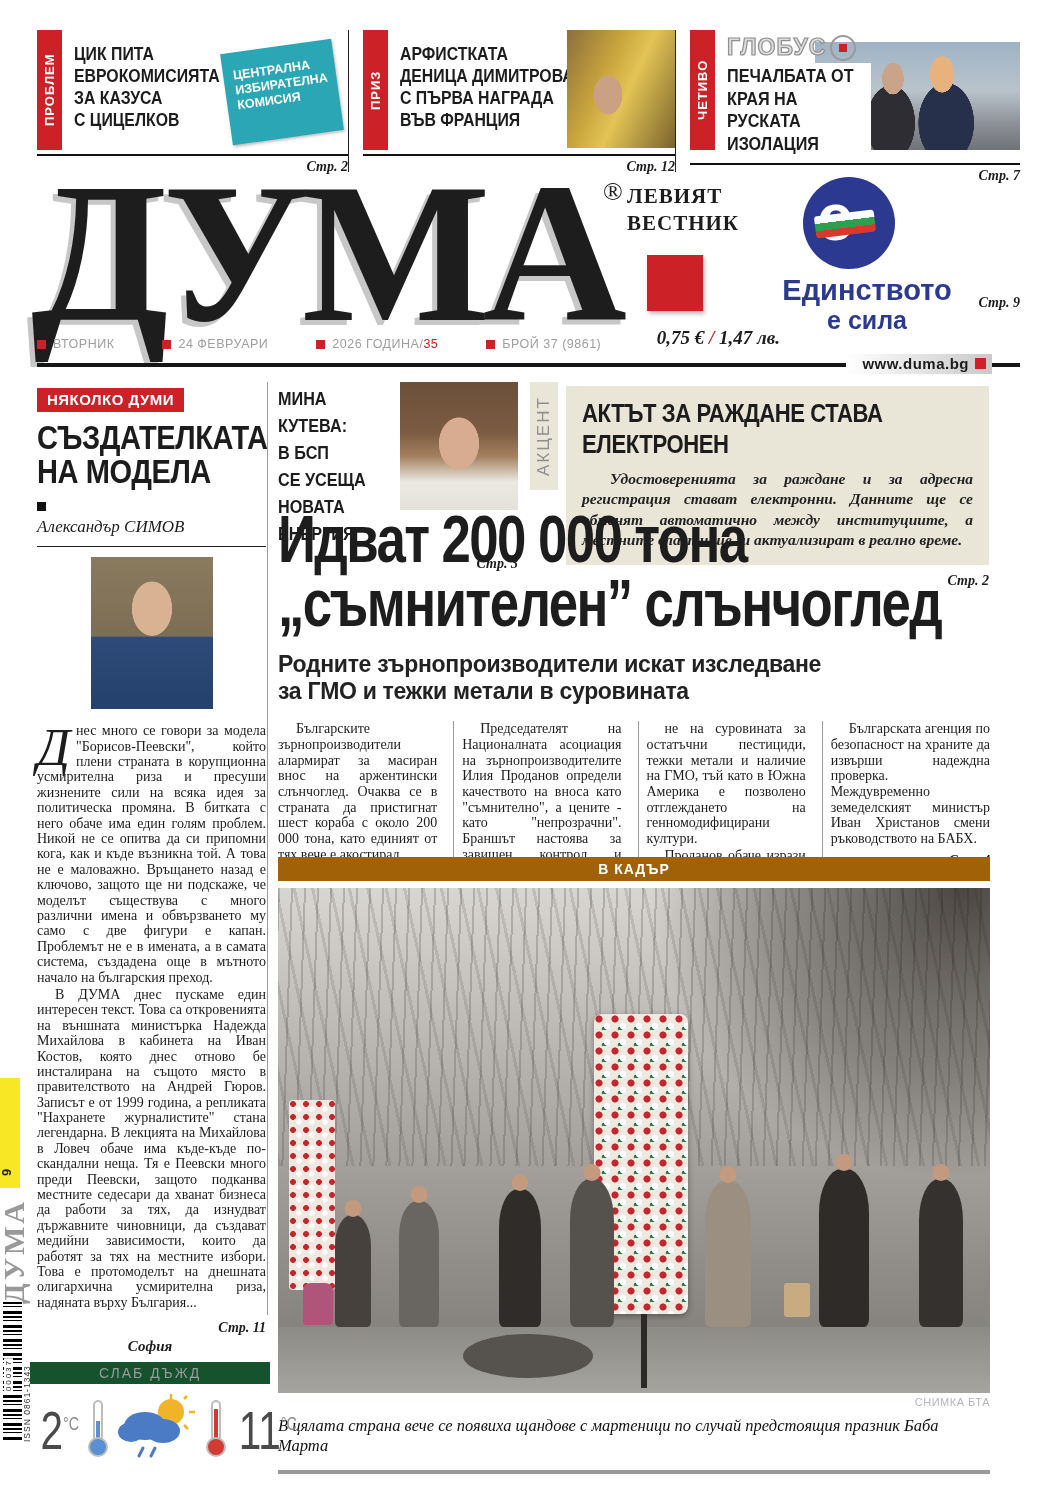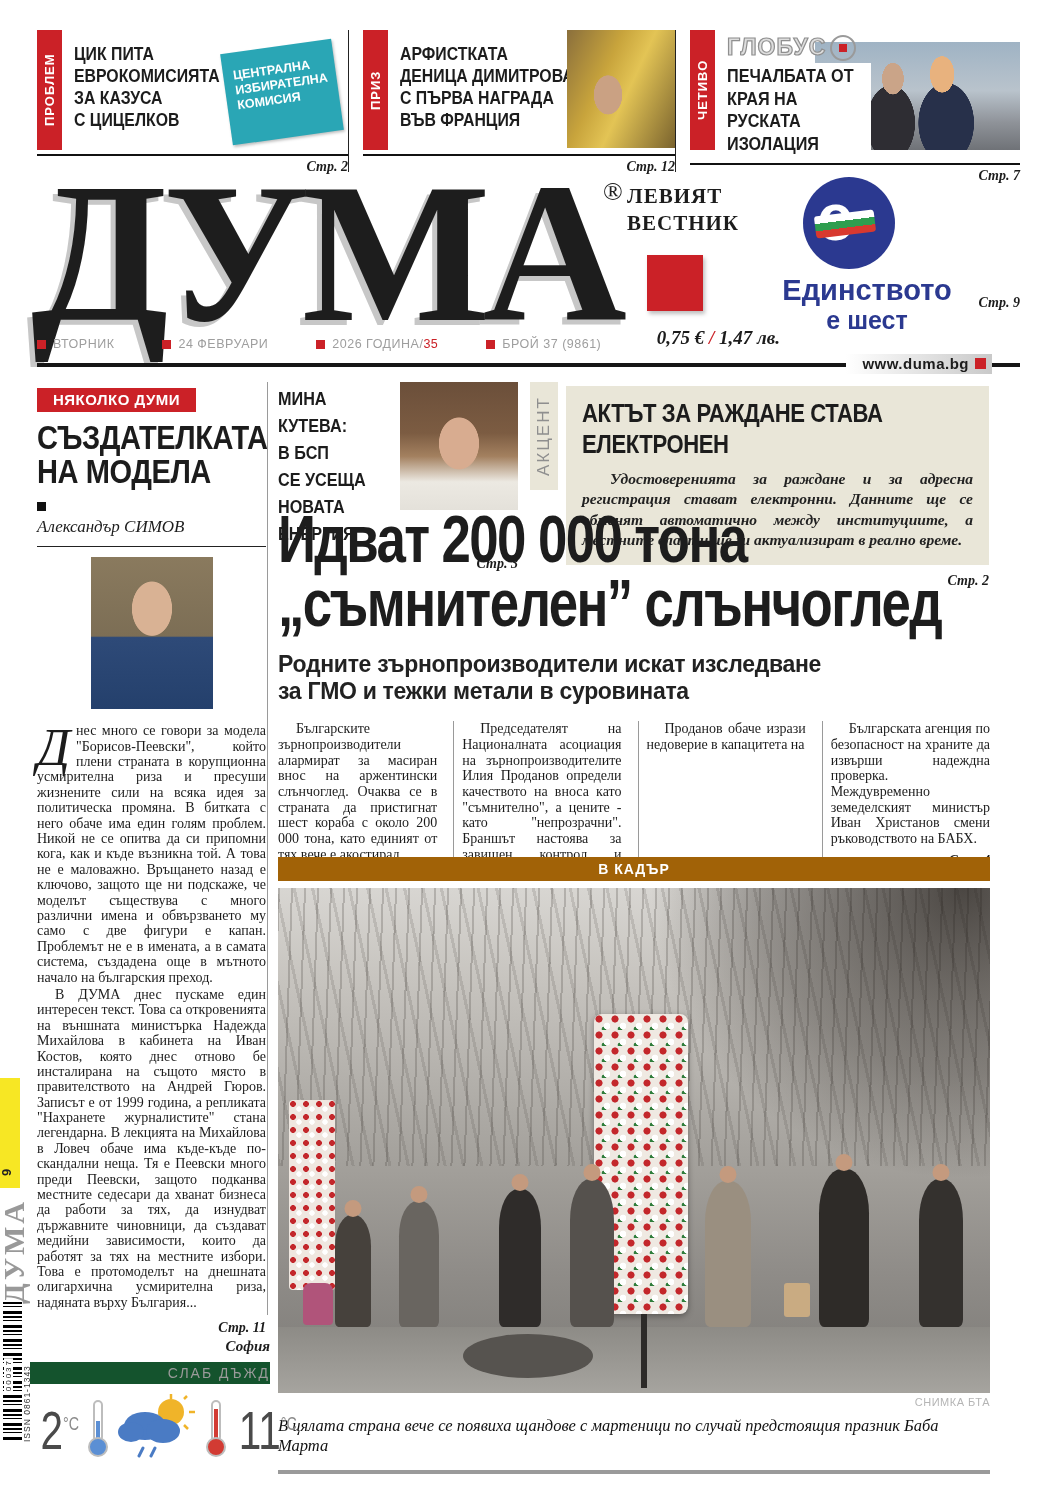--- a/index.html
+++ b/index.html
@@ -72,21 +72,21 @@
   .dl-item .sq{width:9px;height:9px;background:#cb2127;margin-right:7px;flex:none;}
   .dl-num{color:#cb2127;}
   .mh-rule{position:absolute;left:0;top:188px;width:983px;border-top:4px solid #161616;}
   .website{position:absolute;right:28px;top:179px;background:linear-gradient(90deg,#ffffff 0%,#c9c9c9 100%);
            padding:1px 6px 2px 16px;font-weight:bold;font-size:15px;letter-spacing:0.5px;}
   .website .sq{display:inline-block;width:11px;height:11px;background:#cb2127;margin-left:6px;}
 
   
   .opinion{position:absolute;left:37px;top:388px;width:229px;}
   .rubric{display:inline-block;background:#cb2127;color:#fff;font-weight:bold;font-size:15px;
-          letter-spacing:0.5px;padding:3px 16px 4px;}
+          letter-spacing:0.5px;padding:3px 10px 4px;}
   .op-title{font-weight:bold;font-size:33px;line-height:1.02;letter-spacing:-0.5px;margin-top:9px;
             transform:scaleX(0.88);transform-origin:left top;width:114%;}
   .op-sq{width:9px;height:9px;background:#111;margin:14px 0 6px;}
   .op-author{font-family:"Liberation Serif",serif;font-style:italic;font-size:17px;}
   .op-hr{border:none;border-top:1.5px solid #222;margin:9px 0 10px;}
   .op-photo{width:122px;height:152px;margin:0 auto;
       background:radial-gradient(34px 46px at 50% 34%,#d9b294 58%,rgba(0,0,0,0) 60%),
                  linear-gradient(180deg,#8a7a5e 0%,#7c6e55 52%,#2e4a78 53%,#24406c 100%);}
   .op-body{font-family:"Liberation Serif",serif;font-size:14px;line-height:1.1;text-align:justify;margin-top:14px;}
   .op-body p{margin:0;}
@@ -167,21 +167,21 @@
   .fig.f5{left:60%;width:46px;height:146px;background:#9a8f80;}
   .fig.f6{left:76%;width:50px;height:158px;background:#2e2b28;}
   .fig.f7{left:90%;width:44px;height:148px;background:#34312e;}
   .bag{position:absolute;left:71%;bottom:15%;width:26px;height:34px;background:#c9ab82;border-radius:3px;z-index:3;}
   .stroller{position:absolute;left:3.5%;bottom:13.5%;width:30px;height:42px;background:#b0547a;border-radius:8px 8px 4px 4px;z-index:3;}
   .credit{text-align:right;color:#b5b5b5;font-size:11px;margin-top:3px;letter-spacing:0.5px;}
   .caption{font-family:"Liberation Serif",serif;font-style:italic;font-size:16.5px;margin-top:8px;color:#111;}
   .kadar-rule{border-top:4px solid #9a9a9a;margin-top:14px;}
 
   
-  .weather{position:absolute;left:30px;top:1338px;width:240px;text-align:right;}
+  .weather{position:absolute;left:30px;top:1338px;width:240px;text-align:center;}
   .w-city{font-family:"Liberation Serif",serif;font-weight:bold;font-style:italic;font-size:15px;}
   .w-cond{background:#14532d;color:#9a9a9a;font-size:14px;letter-spacing:2px;padding:3px 0;margin:7px 0 10px;}
   .w-row{display:flex;align-items:center;justify-content:space-between;padding:0 4px;}
   .w-temp{font-size:54px;color:#4a4a4a;display:inline-block;transform:scaleX(0.75);line-height:1;}
   .w-temp sup{font-size:19px;color:#8a8a8a;}
 
   
   .yellow-strip{position:absolute;left:0;top:1078px;width:20px;height:110px;background:#f7e724;}
   .yellow-strip span{position:absolute;bottom:8px;left:3px;font-weight:bold;font-size:13px;color:#222;
                      transform:rotate(-90deg);}
@@ -253,21 +253,21 @@
 ВЕСТНИК</div>
     <div class="mh-square"></div>
 
     <div class="partner">
       <div class="p-circle">
         <span class="p-e">е</span>
         <span class="p-stripes"></span>
       </div>
       <div class="p-text">
         <div class="p-line1">Единството</div>
-        <div class="p-line2">е шест</div>
+        <div class="p-line2">е сила</div>
       </div>
     </div>
     <div class="partner-page pgnum">Стр. 9</div>
 
     <div class="mh-price">
       <span>0,75 €</span>
       <span class="red">/</span>
       <span>1,47 лв.</span>
     </div>
 
@@ -342,20 +342,21 @@
     <div class="subhead pre">Родните зърнопроизводители искат изследване
 за ГМО и тежки метали в суровината</div>
     <div class="cols">
       <div class="col">
           <p>Българските зърнопроизводители алармират за масиран внос на аржентински слънчоглед. Очаква се в страната да пристигнат шест кораба с около 200 000 тона, като единият от тях вече е акостирал.</p>
         </div>
       <div class="col">
           <p>Председателят на Националната асоциация на зърнопроизводителите Илия Проданов определи качеството на вноса като "съмнително", а цените - като "непрозрачни". Браншът настоява за завишен контрол и детайлно изследва-</p>
         </div>
       <div class="col">
+          <p>не на суровината за остатъчни пестициди, тежки метали и наличие на ГМО, тъй като в Южна Америка е позволено отглеждането на генномодифицирани култури.</p>
           <p>Проданов обаче изрази недоверие в капацитета на</p>
         </div>
       <div class="col">
           <p>Българската агенция по безопасност на храните да извърши надеждна проверка. Междувременно земеделският министър Иван Христанов смени ръководството на БАБХ.</p>
         <div class="pgnum">Стр. 4</div>
       </div>
     </div>
   </div>
 
   <div class="kadar">

